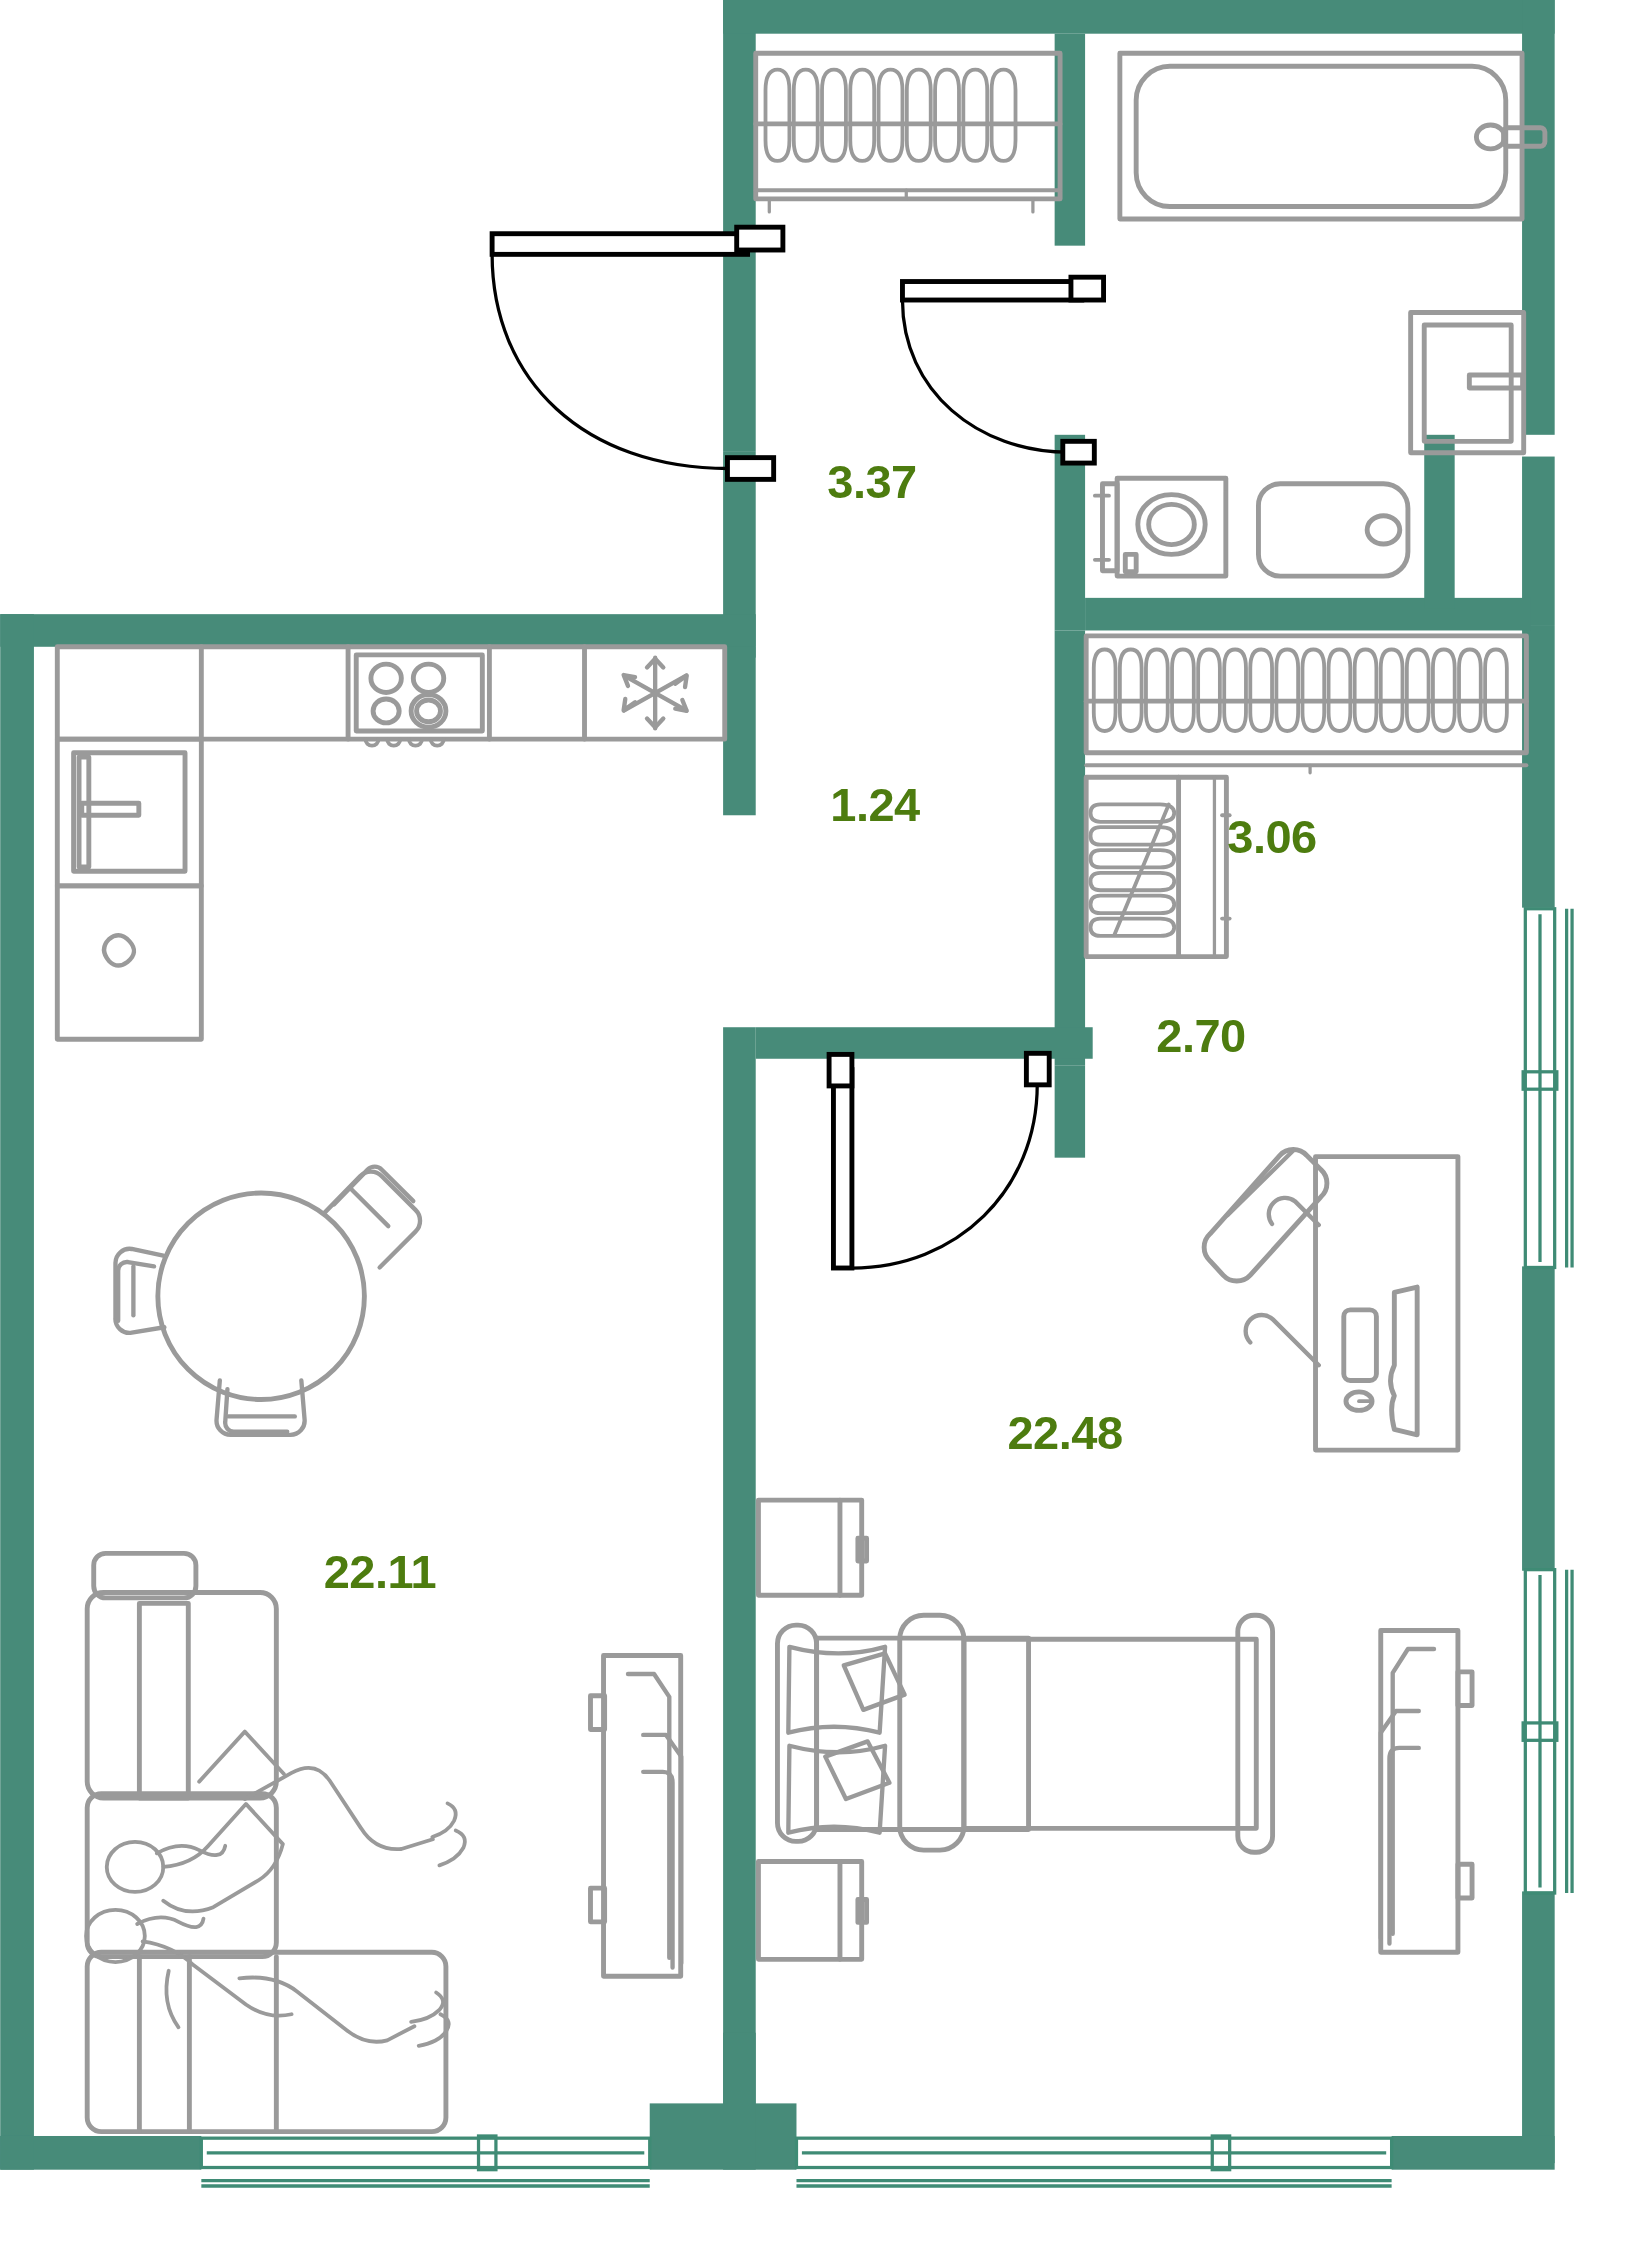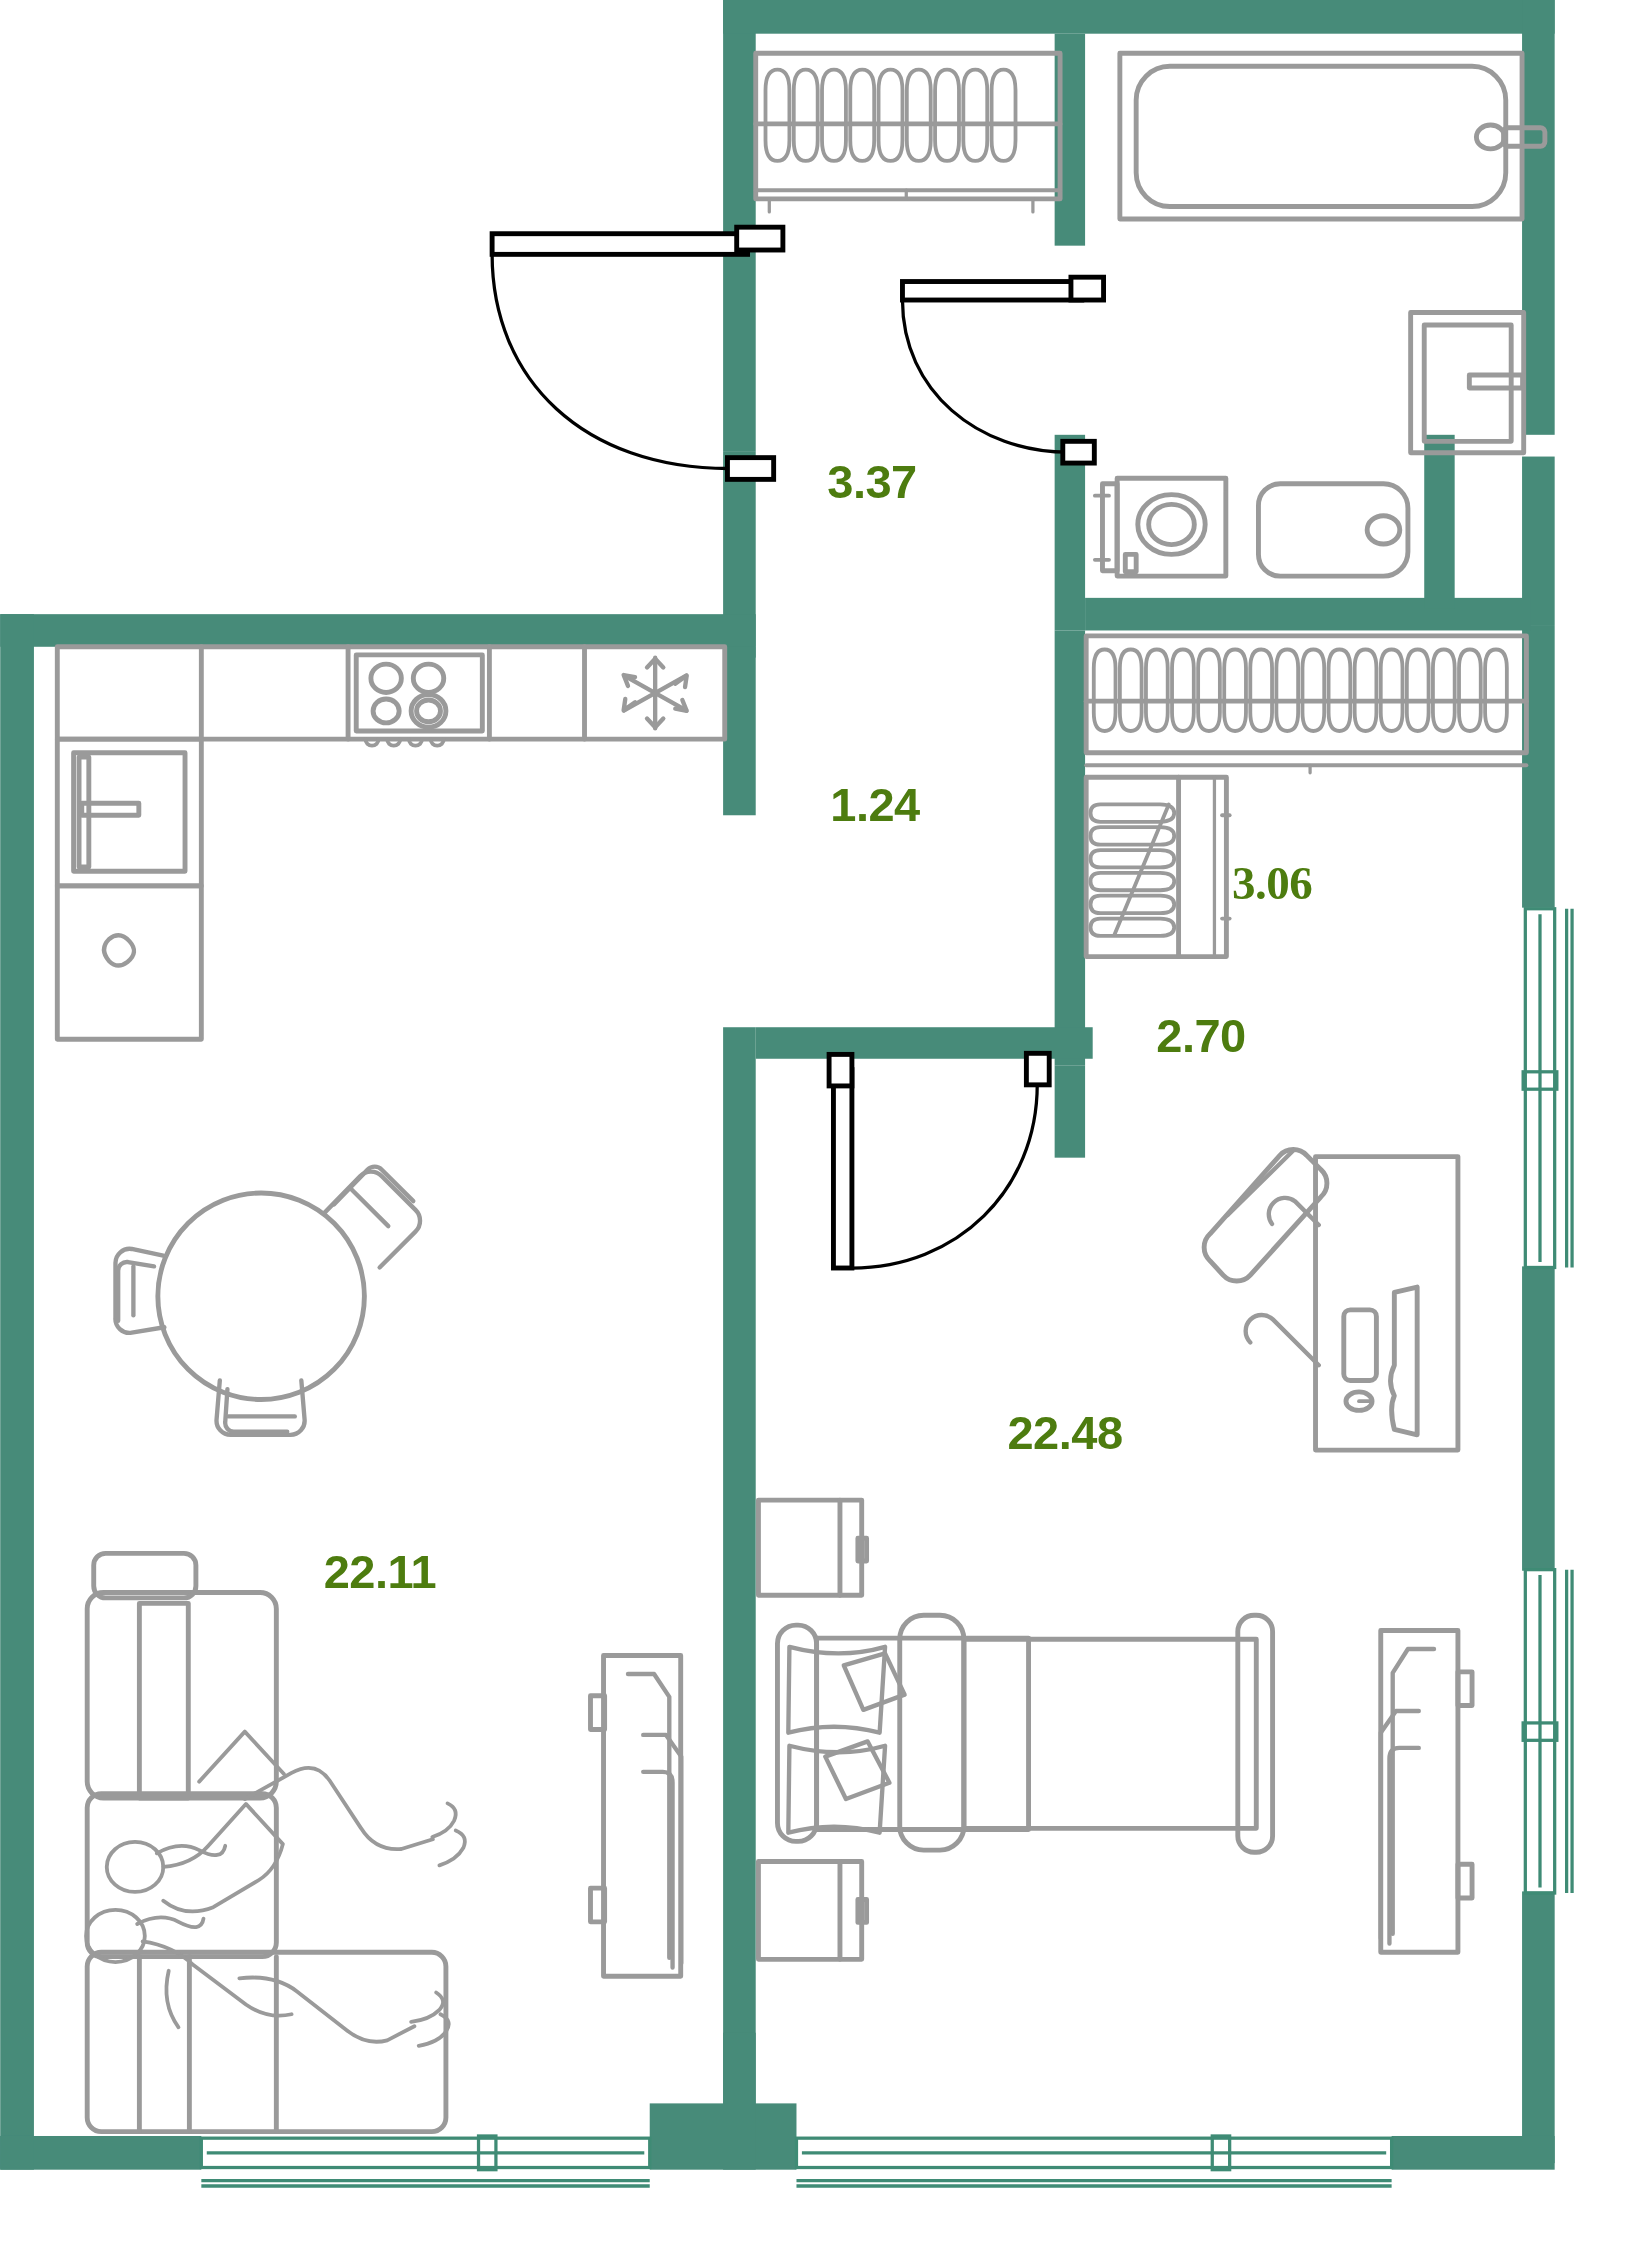--- a/index.html
+++ b/index.html
@@ -361,19 +361,19 @@
 
       <g>
         <rect x="2540" y="3000" width="0" height="0"></rect>
       </g>
     </g>
   </svg>
 
   <div class="area-label sz" style="left:1201px;top:1035px;transform:translate(-50%,-50%);">2.70</div>
   <div class="area-label sz" style="left:872px;top:481px;transform:translate(-50%,-50%);">3.37</div>
   <div class="area-label sz" style="left:875px;top:804px;transform:translate(-50%,-50%);">1.24</div>
-  <div class="area-label sz" style="left:1272px;top:883px;transform:translate(-50%,-50%);font-family:Liberation Serif, serif;">3.06</div>
+  <div class="area-label sz" style="left:1272px;top:836px;transform:translate(-50%,-50%);">3.06</div>
   <div class="area-label sz" style="left:1065px;top:1432px;transform:translate(-50%,-50%);">22.48</div>
   <div class="area-label sz" style="left:380px;top:1571px;transform:translate(-50%,-50%);">22.11</div>
 
 
 </div>
 
 
 </body></html>

